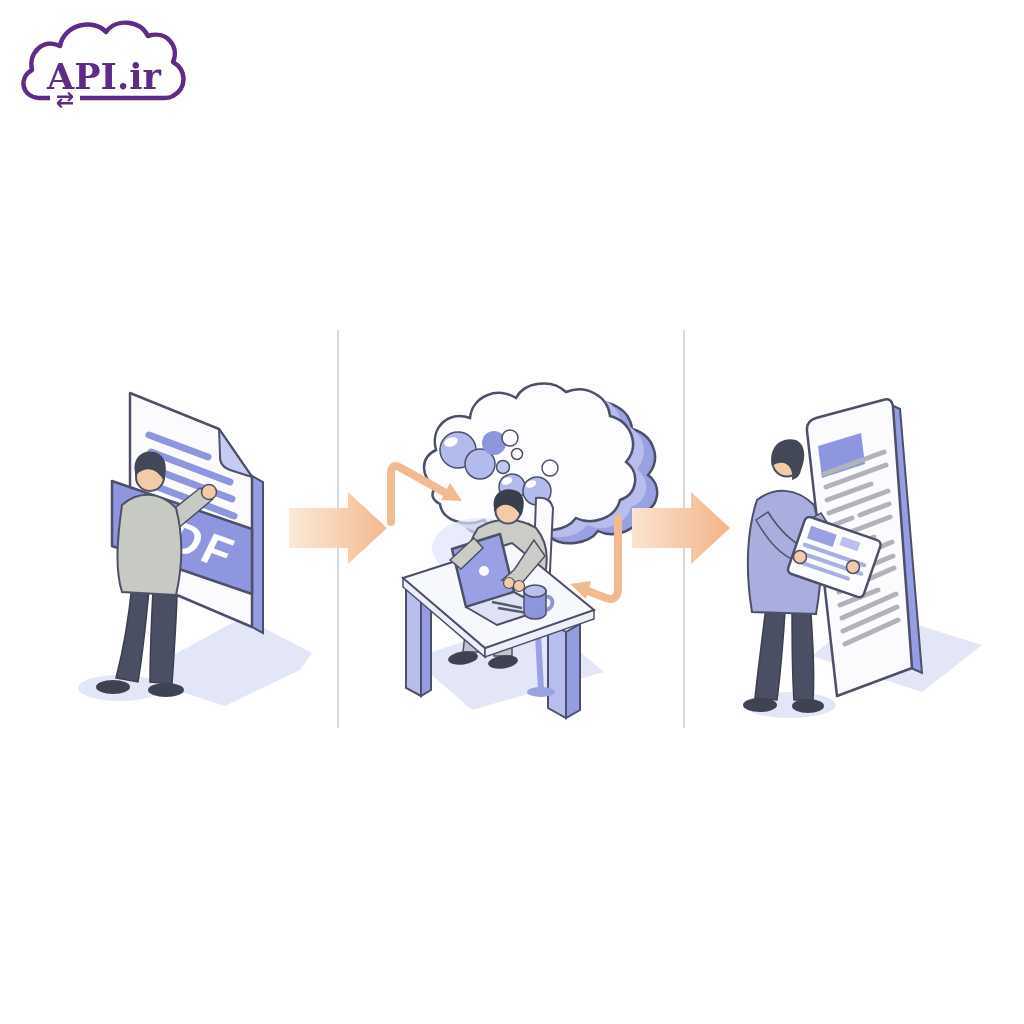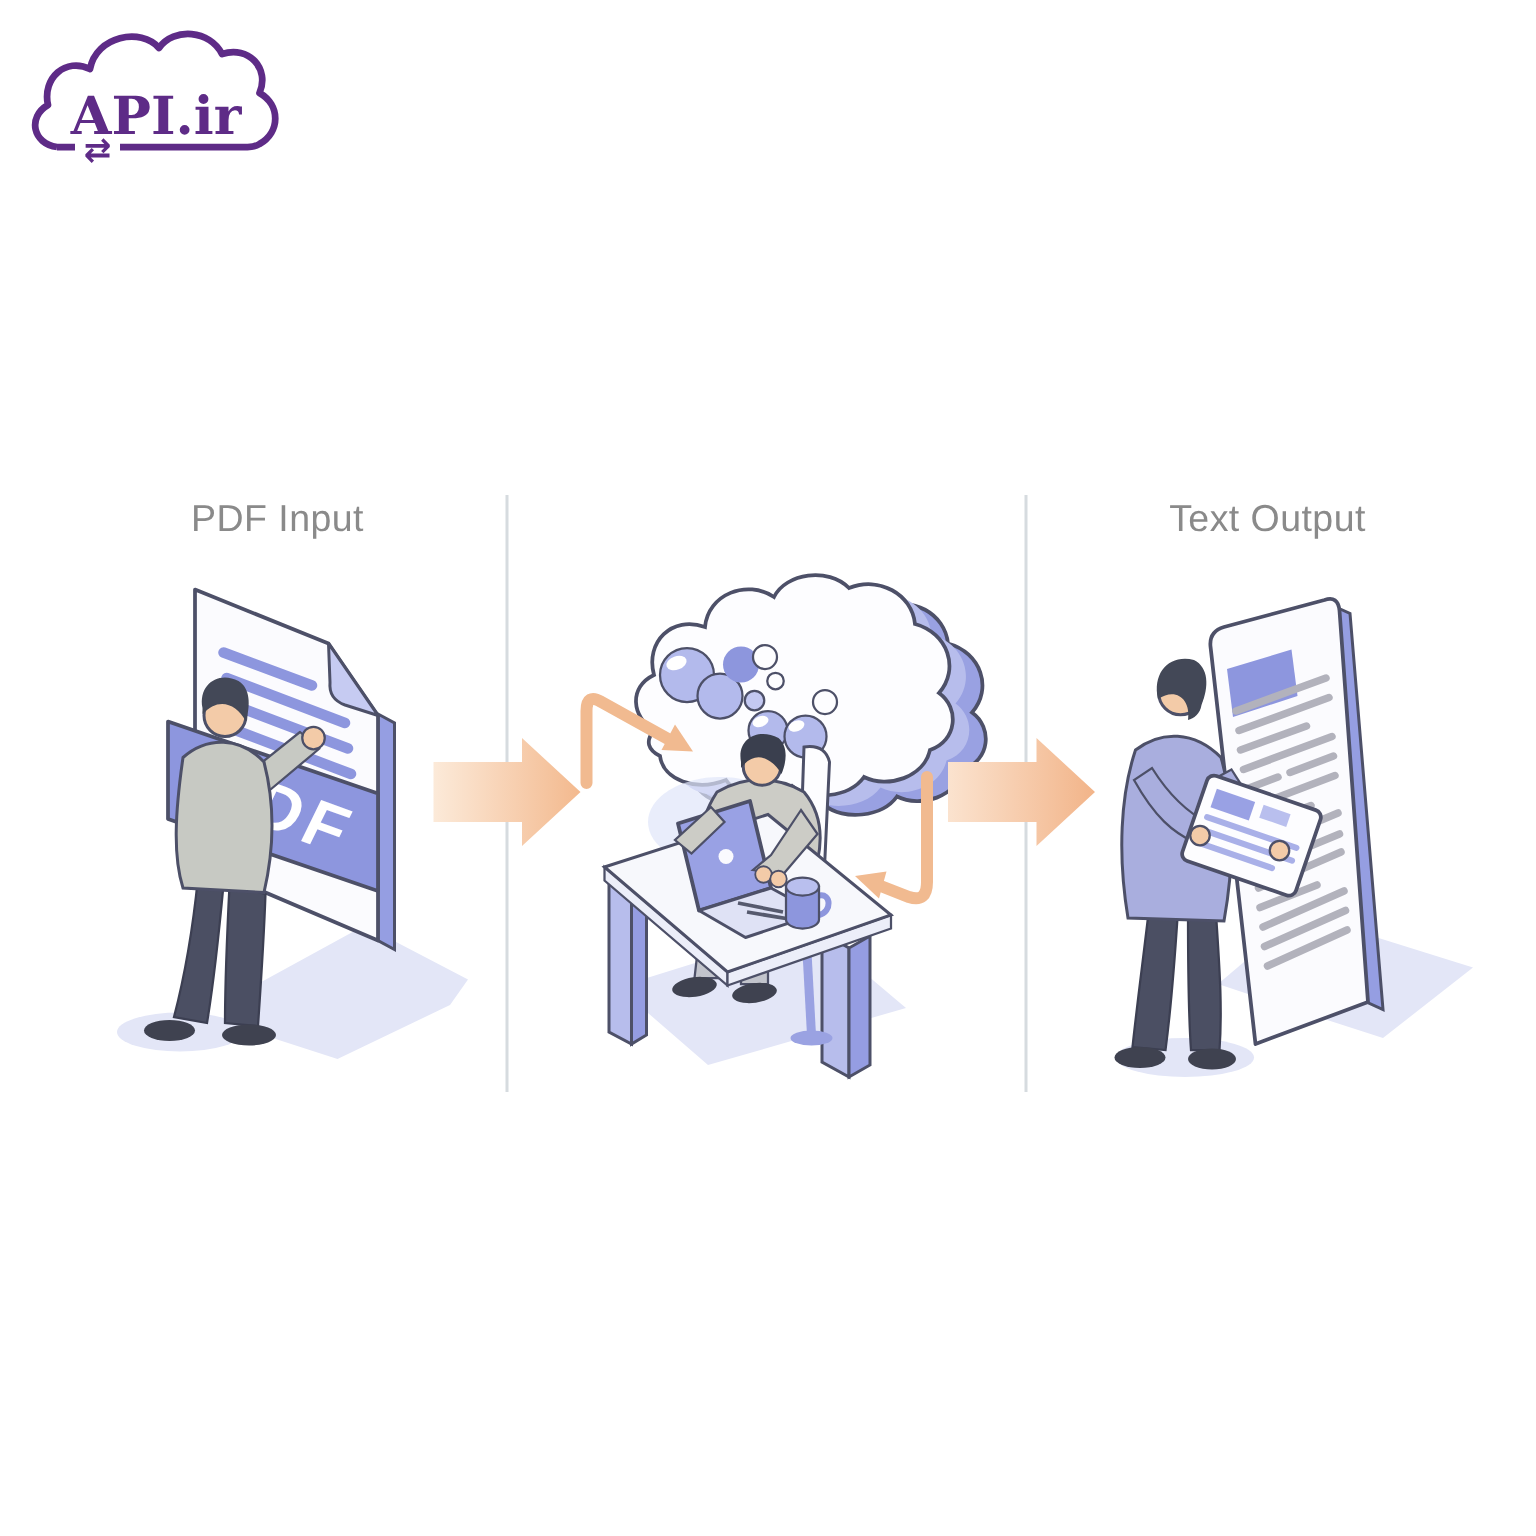--- a/index.html
+++ b/index.html
@@ -29,22 +29,20 @@
 
   <svg class="logo" width="190" height="122" viewBox="0 0 190 122">
     <path d="M 28,90 C 12,88 8,70 22,62 C 18,44 34,30 50,38 C 54,16 84,10 96,24
          C 106,10 130,12 138,28 C 156,22 170,38 163,54 C 177,62 177,80 163,88
          Q 160,90 155,90 L 28,90" fill="none" stroke="#5e2b87" stroke-width="4.5" stroke-linejoin="round"></path>
     <text x="94" y="81" text-anchor="middle" font-family="DejaVu Serif, Liberation Serif, serif" font-size="35" font-weight="600" fill="#5e2b87">API.ir</text>
     <rect x="40" y="83" width="30" height="14" fill="#ffffff"></rect>
     <text x="55" y="99" text-anchor="middle" font-family="DejaVu Sans, sans-serif" font-size="22" font-weight="bold" fill="#5e2b87">⇄</text>
   </svg>
 
-  <div class="section-title t1">PDF Input</div>
-  <div class="section-title t3">Text Output</div>
 
   <div class="divider d1"></div>
   <div class="divider d2"></div>
 
   <svg class="art" width="1024" height="1024" viewBox="0 0 1024 1024">
     <defs>
       <linearGradient id="agrad" x1="0" y1="0" x2="1" y2="0">
         <stop offset="0" stop-color="#fcead9"></stop>
         <stop offset="1" stop-color="#f3b98e"></stop>
       </linearGradient>

